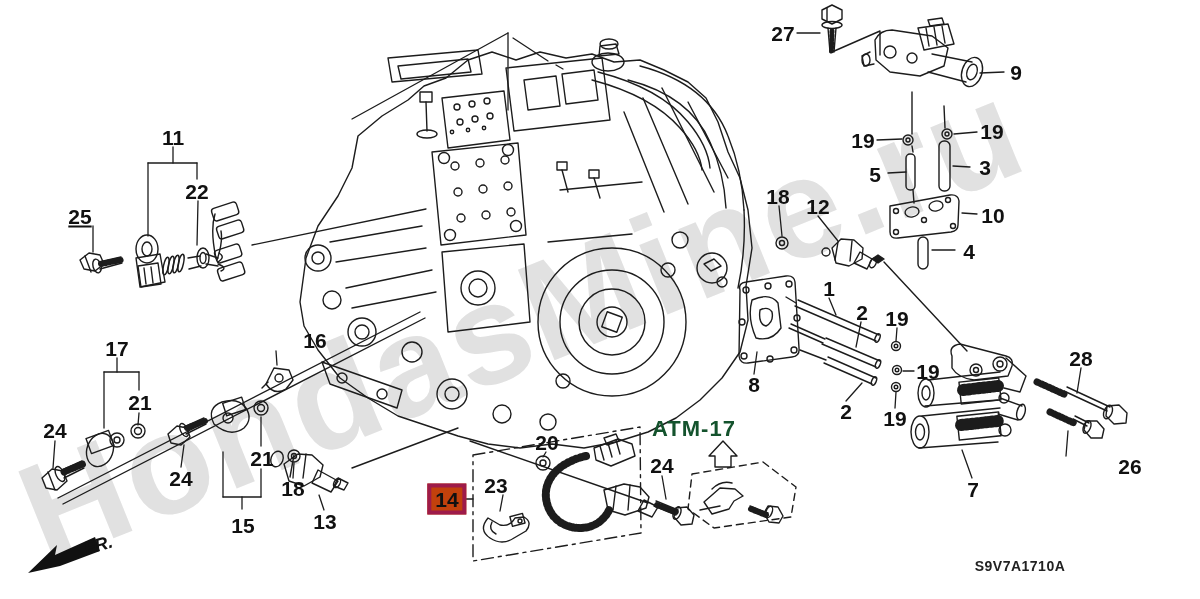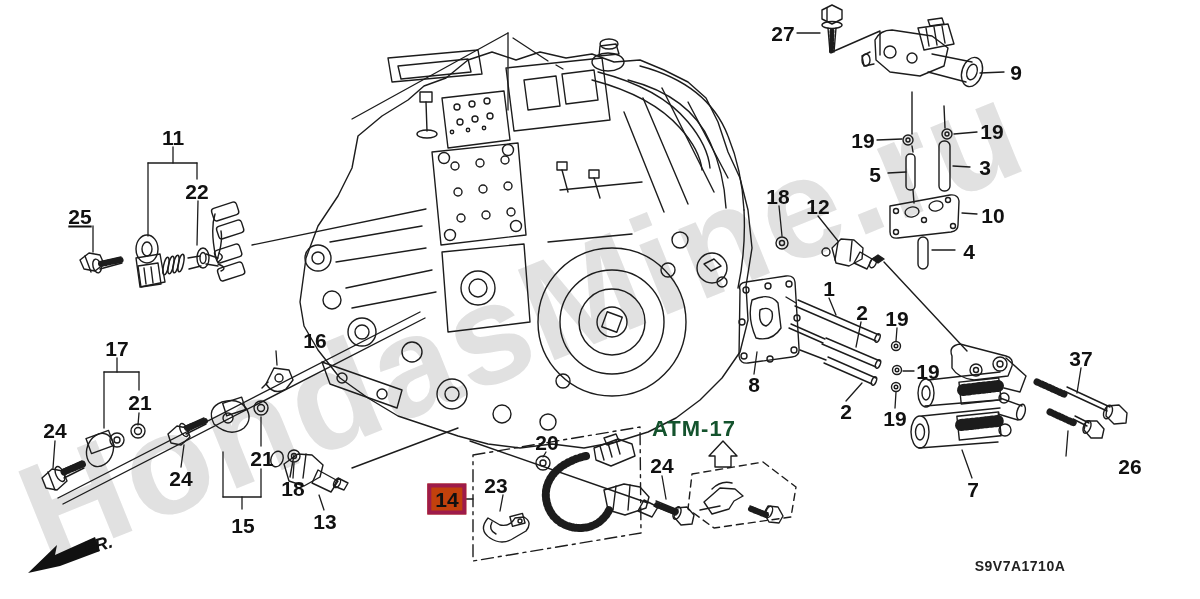--- a/index.html
+++ b/index.html
@@ -422,21 +422,21 @@
       <div class="part-label" style="left: 818px; top: 206px;">12</div>
       <div class="part-label" style="left: 993px; top: 215px;">10</div>
       <div class="part-label" style="left: 969px; top: 251px;">4</div>
       <div class="part-label" style="left: 829px; top: 288px;">1</div>
       <div class="part-label" style="left: 862px; top: 312px;">2</div>
       <div class="part-label" style="left: 897px; top: 318px;">19</div>
       <div class="part-label" style="left: 928px; top: 371px;">19</div>
       <div class="part-label" style="left: 846px; top: 411px;">2</div>
       <div class="part-label" style="left: 895px; top: 418px;">19</div>
       <div class="part-label" style="left: 754px; top: 384px;">8</div>
-      <div class="part-label" style="left: 1081px; top: 358px;">37</div>
+      <div class="part-label" style="left: 1081px; top: 358px;">28</div>
       <div class="part-label" style="left: 1130px; top: 466px;">26</div>
       <div class="part-label" style="left: 973px; top: 489px;">7</div>
       <div class="part-label" style="left: 173px; top: 137px;">11</div>
       <div class="part-label" style="left: 197px; top: 191px;">22</div>
       <div class="part-label" style="left: 80px; top: 216px; text-decoration: underline;">25</div>
       <div class="part-label" style="left: 117px; top: 348px;">17</div>
       <div class="part-label" style="left: 140px; top: 402px;">21</div>
       <div class="part-label" style="left: 55px; top: 430px;">24</div>
       <div class="part-label" style="left: 276px; top: 340px; margin-left: 39px;">16</div>
       <div class="part-label" style="left: 262px; top: 458px;">21</div>

